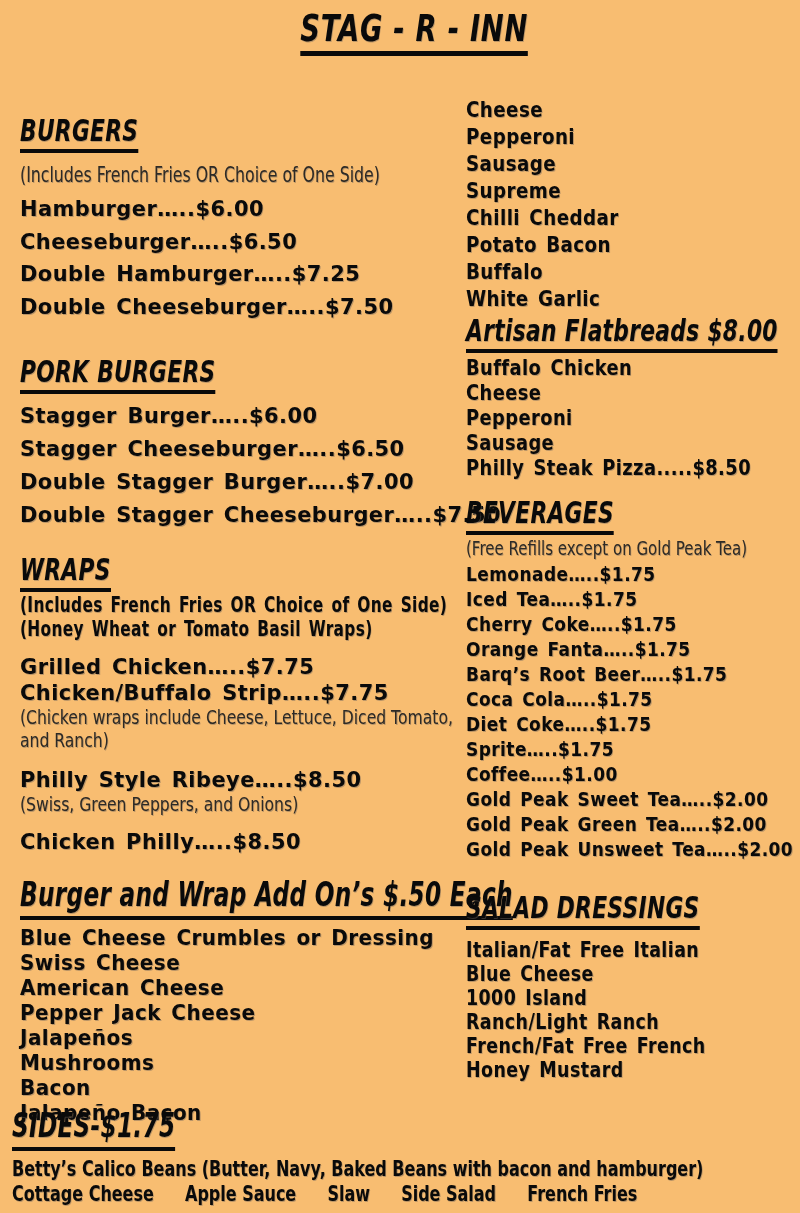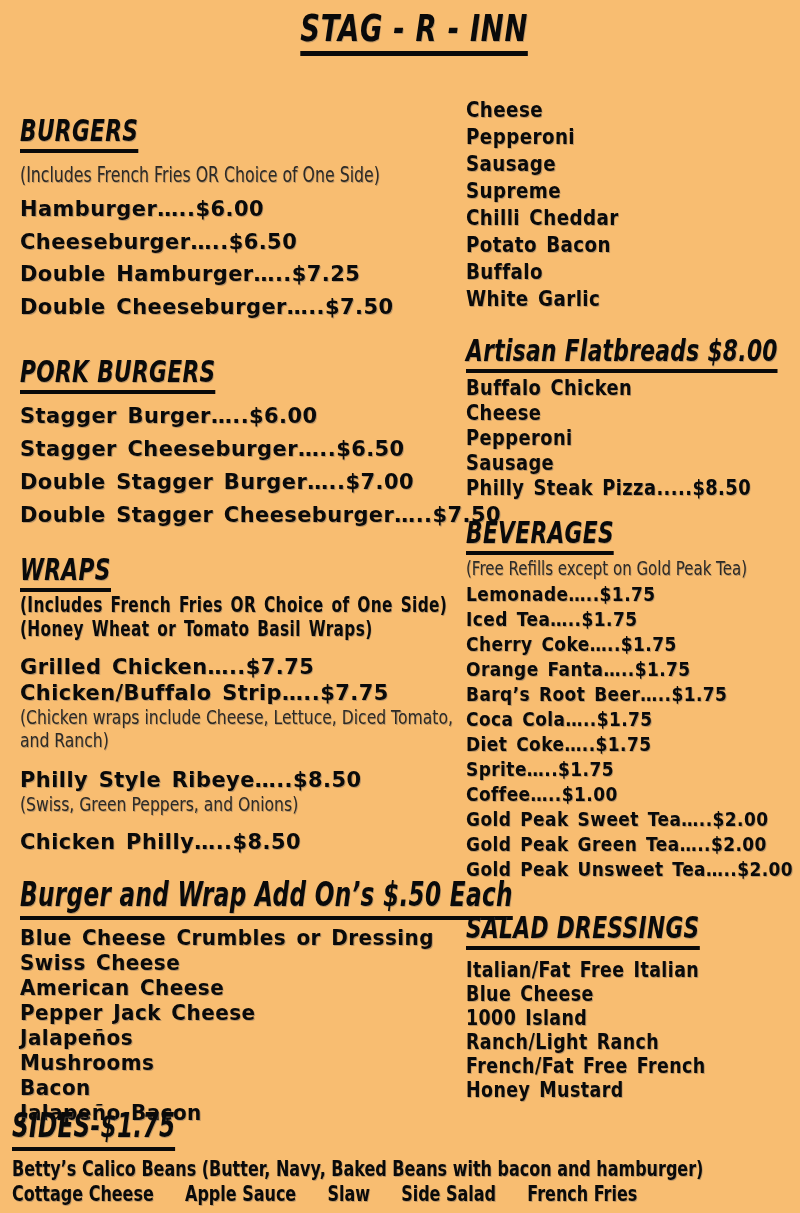--- a/index.html
+++ b/index.html
@@ -70,21 +70,21 @@
   .sides-row      { display: flex; gap: 40px; font-size: 20.5px; line-height: 22px; margin-top: 2px; font-weight: 700; white-space: nowrap; }
 
   .mt-burgers-note { margin-top: 10px; font-size: 21px; }
   .mt-pork    { margin-top: 30px; }
   .mt-wraps   { margin-top: 20px; }
   .mt-wnotes  { margin-top: 2px; }
   .mt-group1  { margin-top: 13px; }
   .mt-ribeye  { margin-top: 16px; }
   .mt-philly  { margin-top: 13px; }
   .mt-addons  { margin-top: 20px; }
-  .mt-artisan { margin-top: 20px; }
+  .mt-artisan { margin-top: 0; }
   .mt-bev     { margin-top: 13px; }
   .mt-dress   { margin-top: 27px; }
 </style>
 </head>
 <body style="background: rgb(248, 189, 113); color: rgb(10, 10, 10);">
 
 <div class="page-header">
   <div><span class="main-title txtshadow">STAG - R - INN</span></div>
 </div>
 

